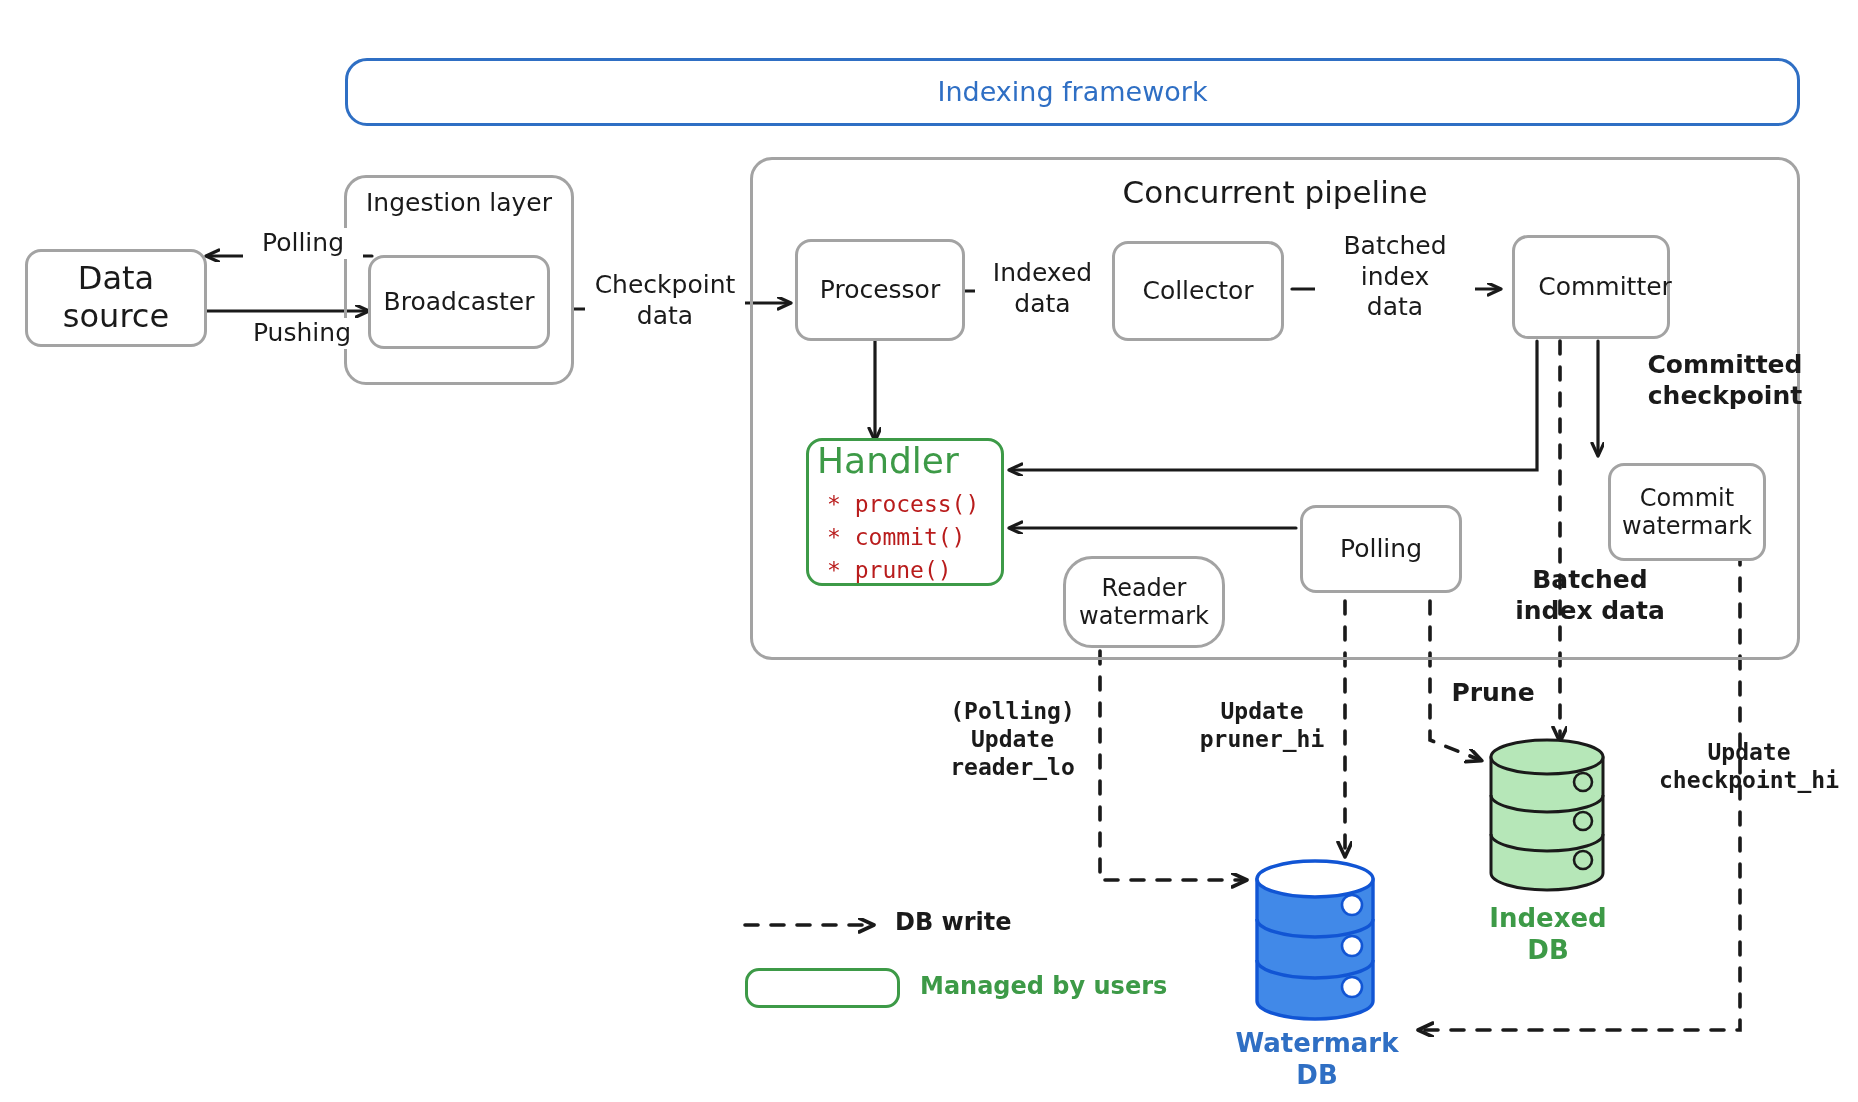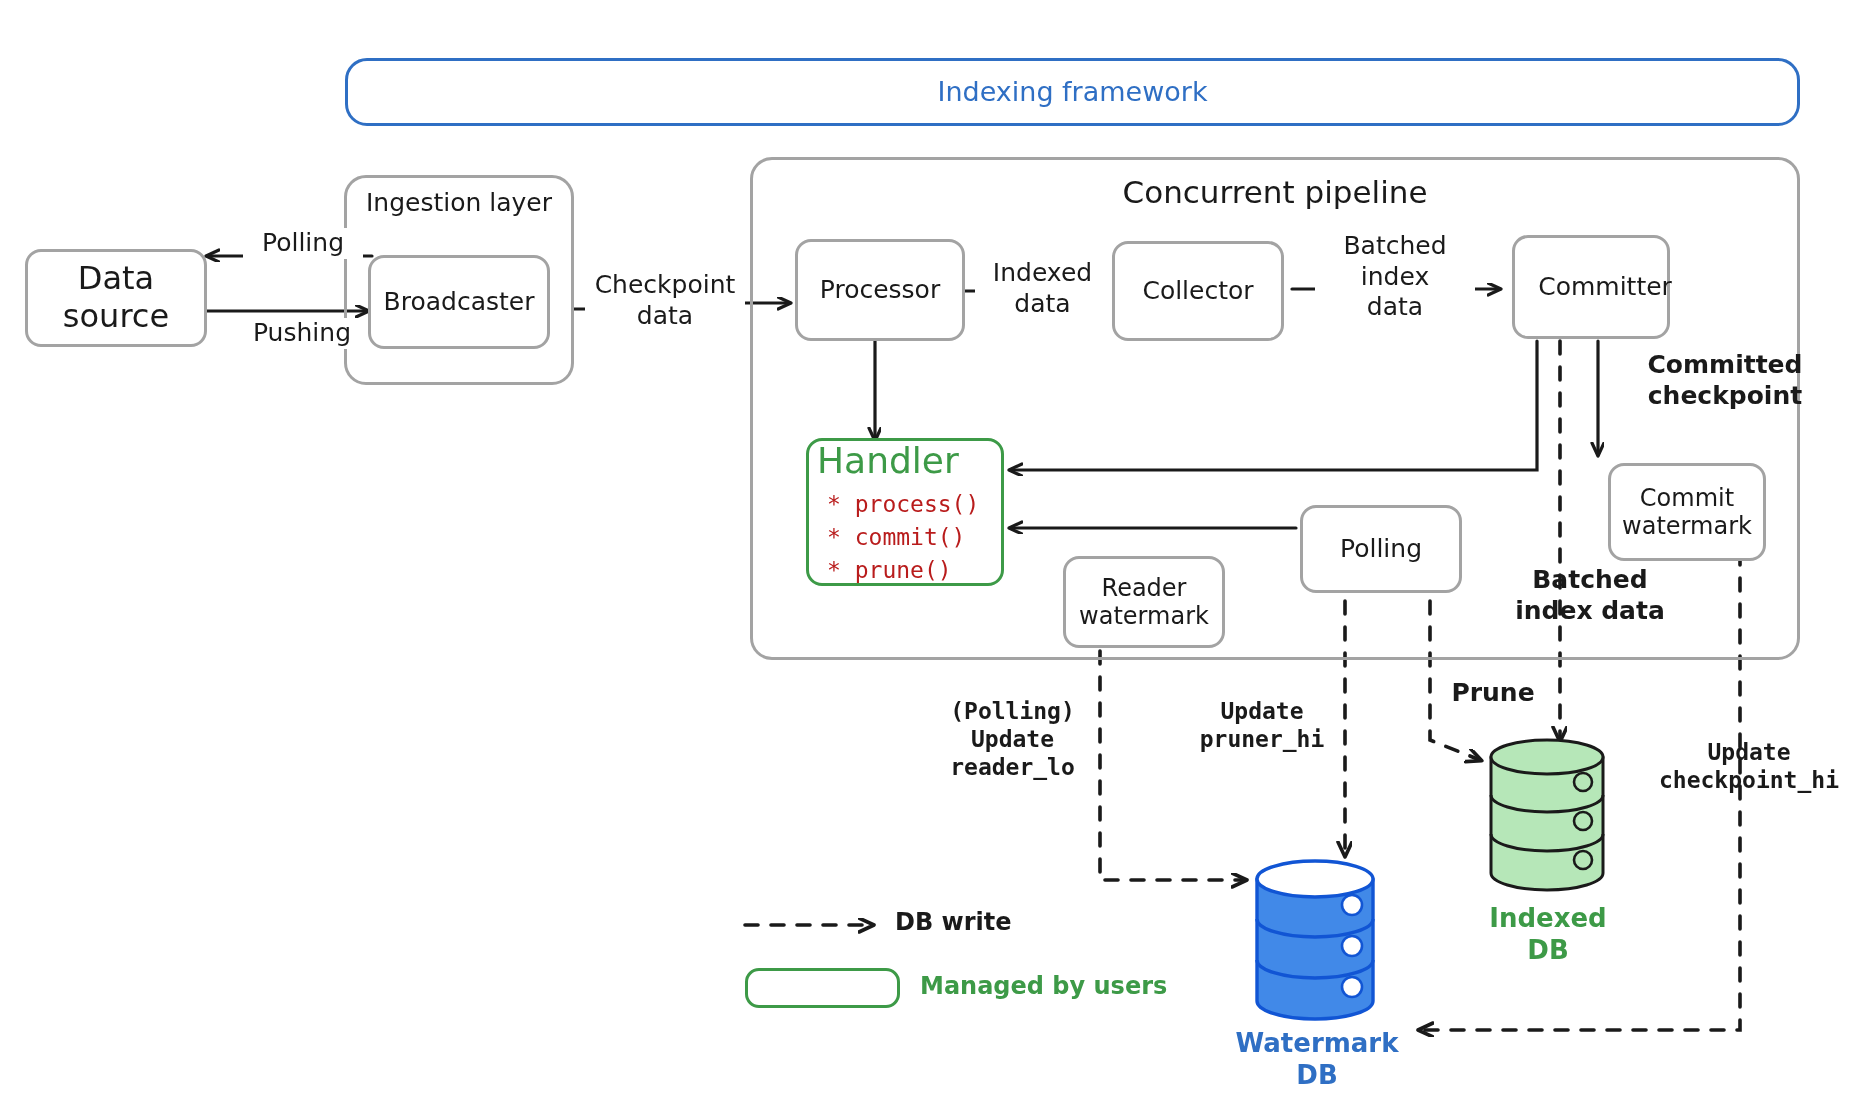--- a/index.html
+++ b/index.html
@@ -161,21 +161,21 @@
 
   <div class="node" style="left:1512px; top:235px; width:158px; height:104px; font-size:25px;padding-left:28px;">
     <span>Committer</span>
   </div>
 
   <div class="node" style="left:1608px; top:463px; width:158px; height:98px; font-size:24px; white-space:pre-line;">
     <span>Commit
 watermark</span>
   </div>
 
-  <div class="node" style="left:1063px; top:556px; width:162px; height:92px; font-size:24px; white-space:pre-line;">
+  <div class="node" style="left:1063px; top:556px; width:162px; height:92px; font-size:24px; white-space:pre-line;border-radius:29px;">
     <span>Reader
 watermark</span>
   </div>
 
   <div class="node" style="left:1300px; top:505px; width:162px; height:88px; font-size:25px;">
     <span>Polling</span>
   </div>
 
   <div class="node green" style="left:806px; top:438px; width:198px; height:148px;
               justify-content:center; align-items:flex-start; padding:12px 0 10px 0;">

